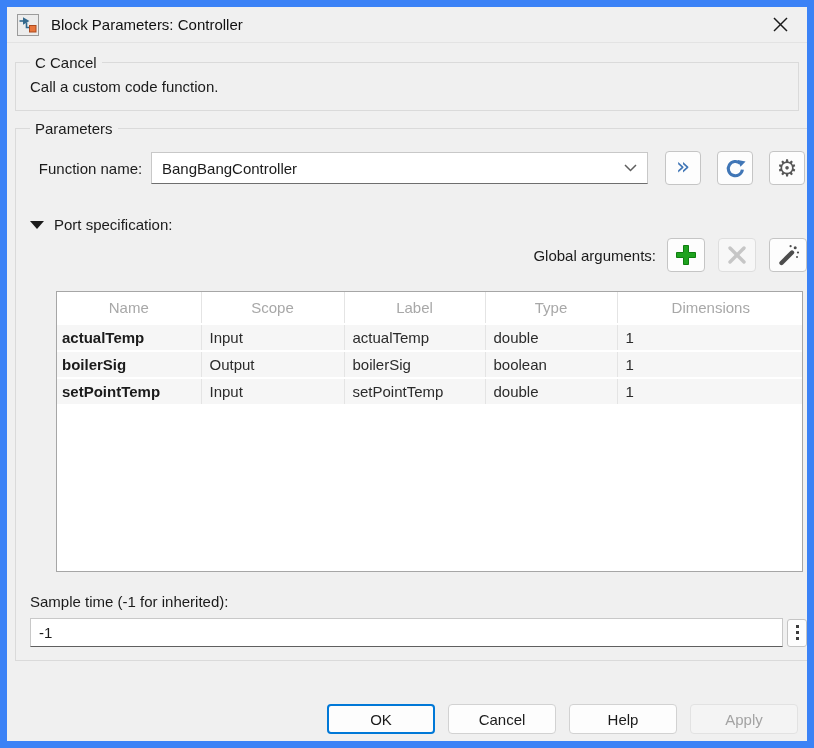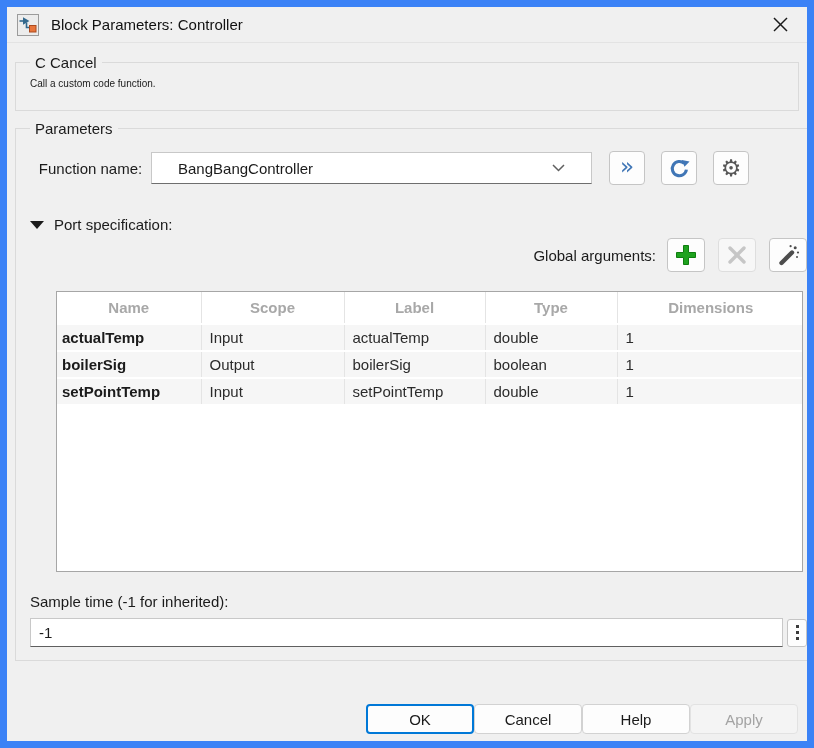--- a/index.html
+++ b/index.html
@@ -22,29 +22,29 @@
   }
   
   .body { padding:2px 8px 0 8px; flex:1 1 auto; }
   fieldset.group {
     border:1px solid #dadada; margin-top:9px; padding:0 14px;
   }
   fieldset.group legend {
     font-size:15px; color:#1b1b1b; padding:0 5px; margin-left:0px;
   }
   .desc-group { height:57px; }
-  .desc-text { font-size:10px; margin-top:7px; }
+  .desc-text { font-size:15px; margin-top:7px; }
   .params-group { height:541px; }
   
   .fn-row { display:flex; align-items:center; margin-top:14px; }
   .fn-label { font-size:15px; width:121px; flex:0 0 121px;text-align:center; }
   .combobox {
-    width:441px; height:32px; background:#fff;
+    width:497px; height:32px; background:#fff;
     border:1px solid #c8c8c8; border-bottom-color:#6e6e6e;
-    display:flex; align-items:center; padding:0 26px; cursor:default;
+    display:flex; align-items:center; padding:0 10px; cursor:default;
   }
   .combobox .combo-value { font-size:15px; flex:1; }
   .toolbtn {
     width:36px; height:34px; background:#fdfdfd; border:1px solid #c5c5c5;
     border-radius:4px; display:flex; align-items:center; justify-content:center;
     cursor:pointer; padding:0;
   }
   .toolbtn.disabled { background:#f7f7f7; border-color:#dedede; cursor:default; }
   .fn-row .toolbtn { margin-left:16px; }
   .fn-row .toolbtn:first-of-type { margin-left:17px; }
@@ -62,21 +62,21 @@
   .globalargs-label { font-size:15px; margin-right:11px;margin-left:28px; }
   .globalargs-row .toolbtn { margin-left:0; width:38px; }
   .globalargs-row .toolbtn + .toolbtn { margin-left:13px; }
   
   .table-wrap {
     margin-top:19px; margin-left:26px; width:747px; height:281px;
     background:#ffffff; border:1px solid #a6a6a6; overflow:hidden;
   }
   table.port-table { border-collapse:collapse; width:100%; table-layout:fixed; }
   .port-table th {
-    height:32px; font-size:15px; font-weight:bold; color:#a8a8a8;
+    height:32px; font-size:15px; font-weight:normal; color:#a8a8a8;
     background:#ffffff; border-right:1px solid #e4e4e4; text-align:center;
   }
   .port-table th:last-child { border-right:none; }
   .port-table td {
     height:27px; font-size:15px; background:#f6f6f6; color:#2b2b2b;
     border-right:1px solid #e4e4e4; border-bottom:2px solid #ffffff;
     padding:0 0 0 8px; white-space:nowrap; overflow:hidden;
   }
   .port-table td:last-child { border-right:none; }
   .port-table td.cell-name { font-weight:bold; color:#1b1b1b; padding-left:5px; }
@@ -91,21 +91,21 @@
   }
   .kebab-btn {
     width:20px; height:28px; margin-left:4px; background:#fdfdfd;
     border:1px solid #c5c5c5; border-radius:3px; display:flex; flex-direction:column;
     align-items:center; justify-content:center; gap:3px; cursor:pointer;
   }
   .kebab-btn .dot { width:3px; height:3px; background:#3a3a3a; }
   
   .footer {
     flex:0 0 auto; margin-top:auto; padding:0 9px 7px 0;
-    display:flex; justify-content:flex-end; gap:0; align-items:flex-end;
+    display:flex; justify-content:flex-end; gap:13px; align-items:flex-end;
   }
   .dlg-btn {
     width:108px; height:30px; font-size:15px; font-family:"Liberation Sans", sans-serif;
     background:#fdfdfd; border:1px solid #d2d2d2; border-radius:4px; cursor:pointer; color:#1b1b1b;
   }
   .dlg-btn.default { border:2px solid #0078d7; }
   .dlg-btn.disabled { color:#a3a3a3; background:#f4f4f4; border-color:#e2e2e2; cursor:default; }
 </style>
 </head>
 <body>

